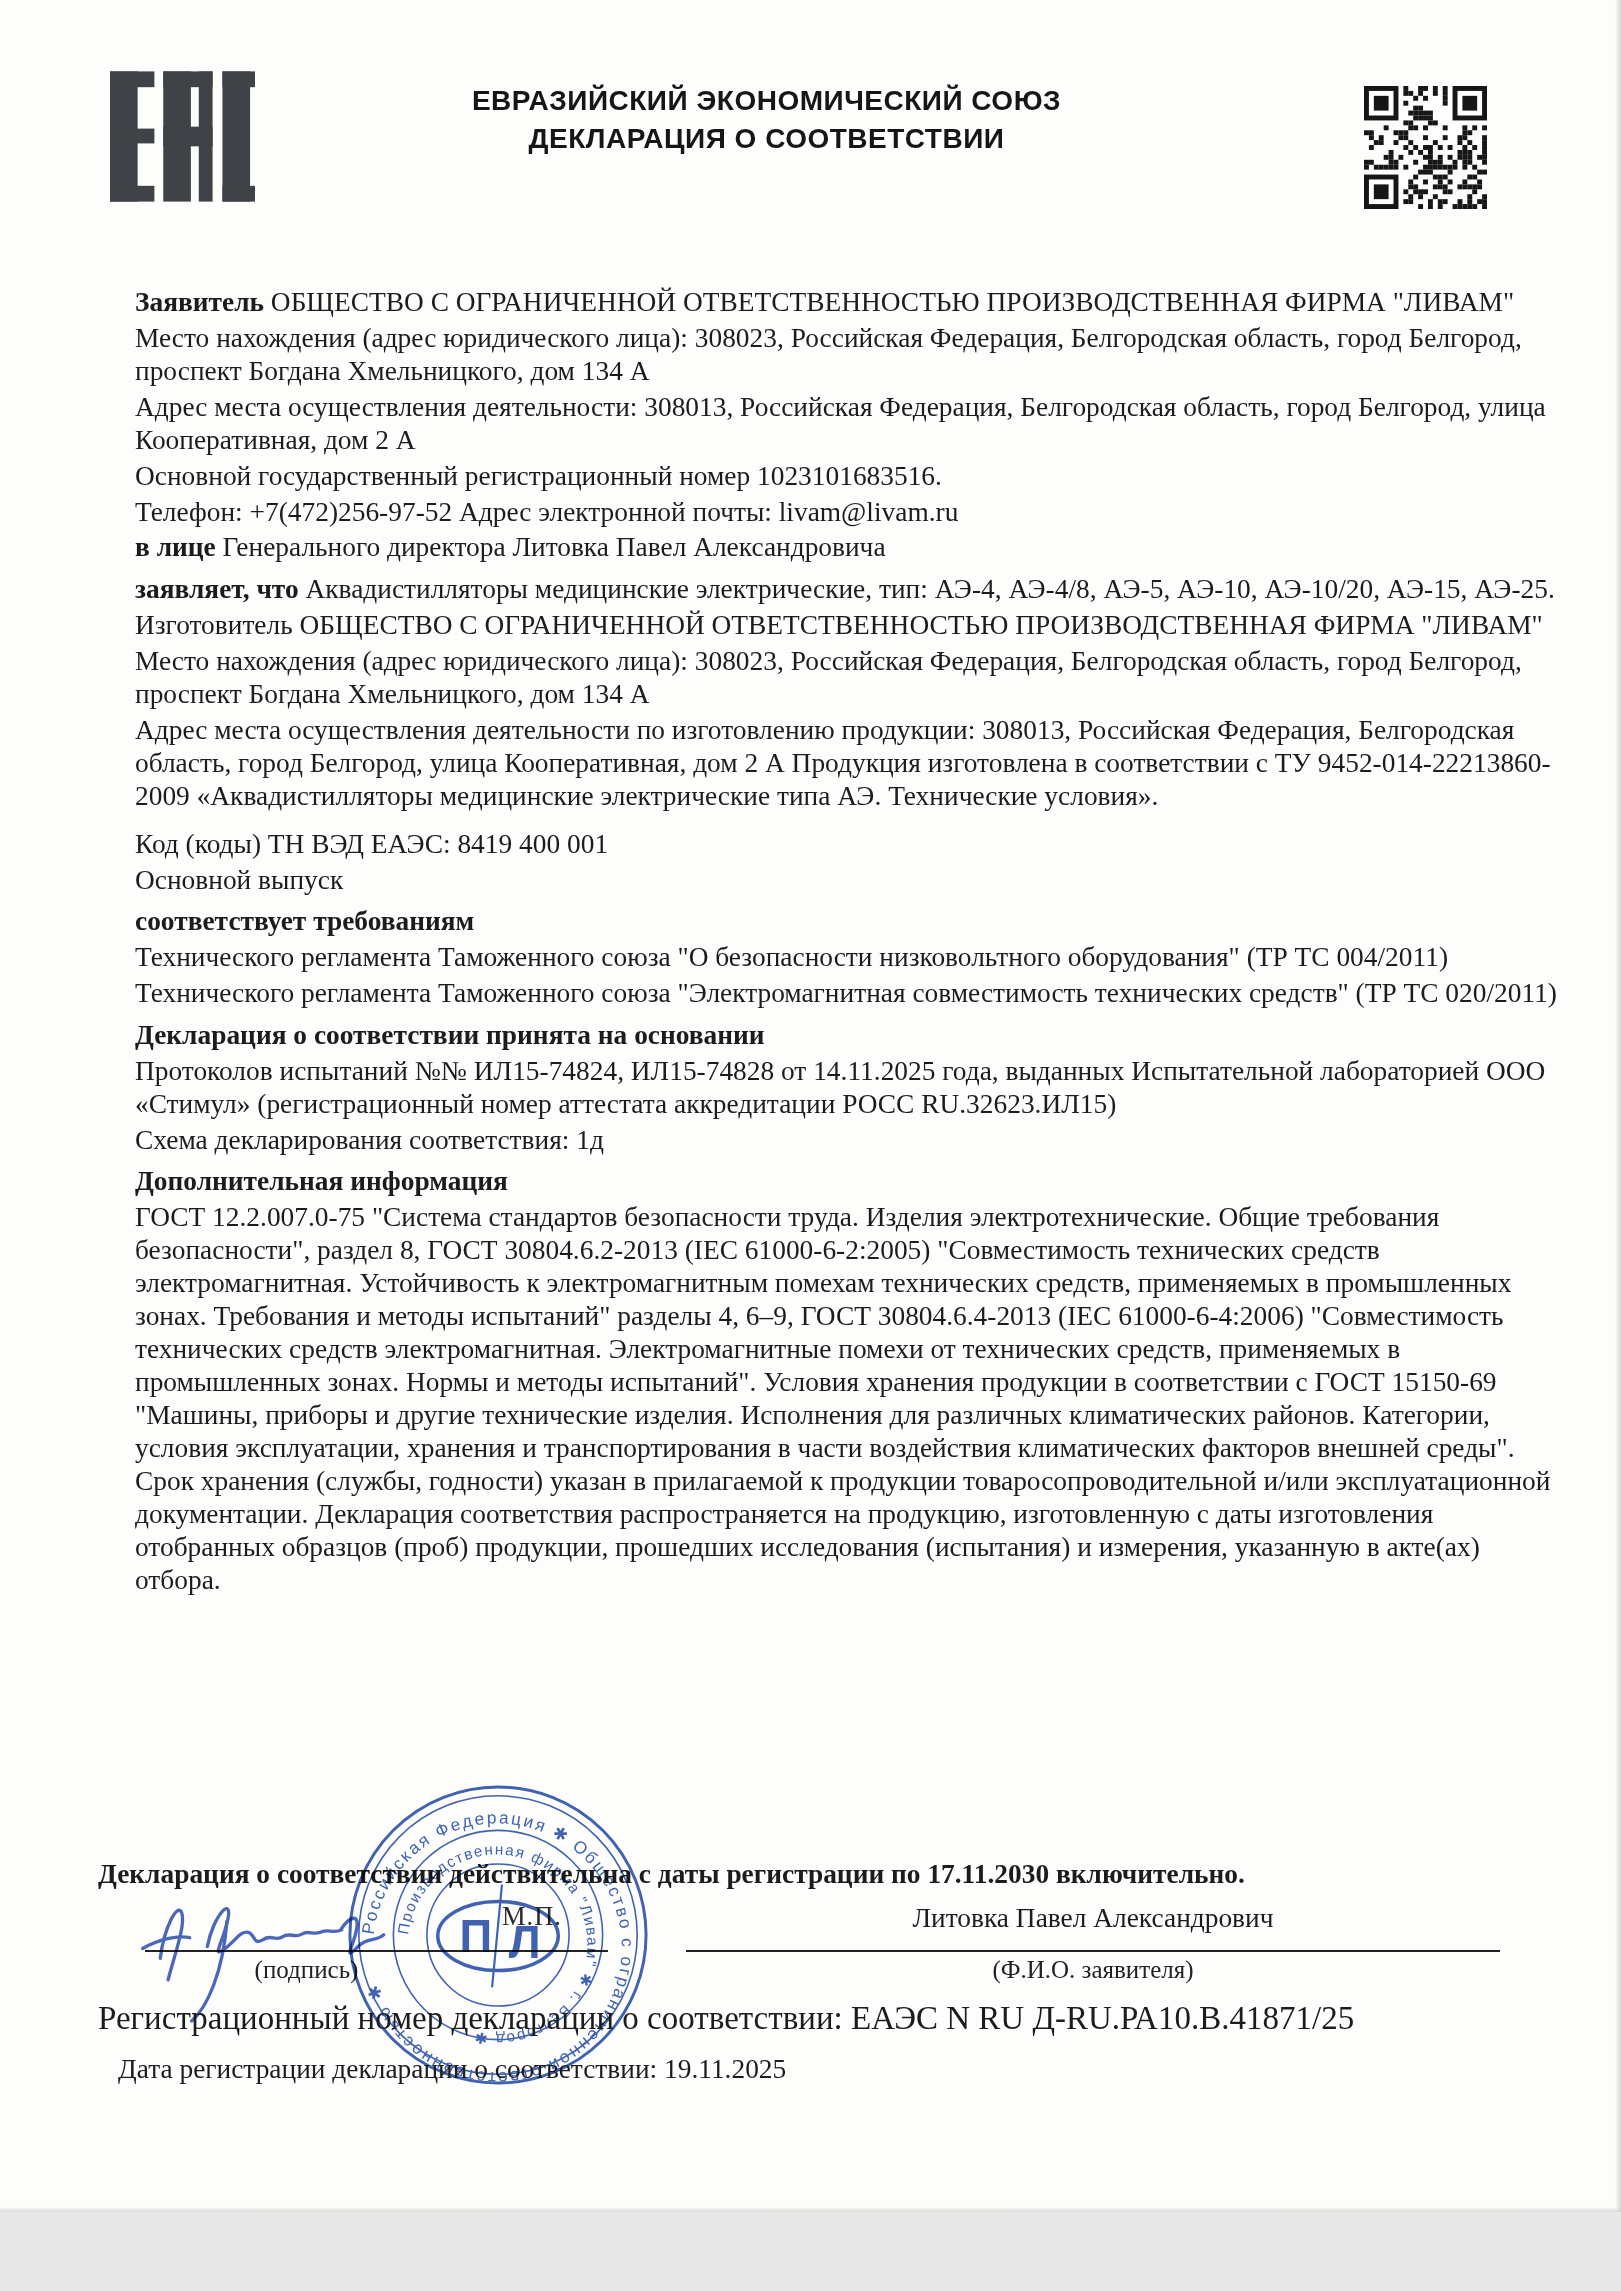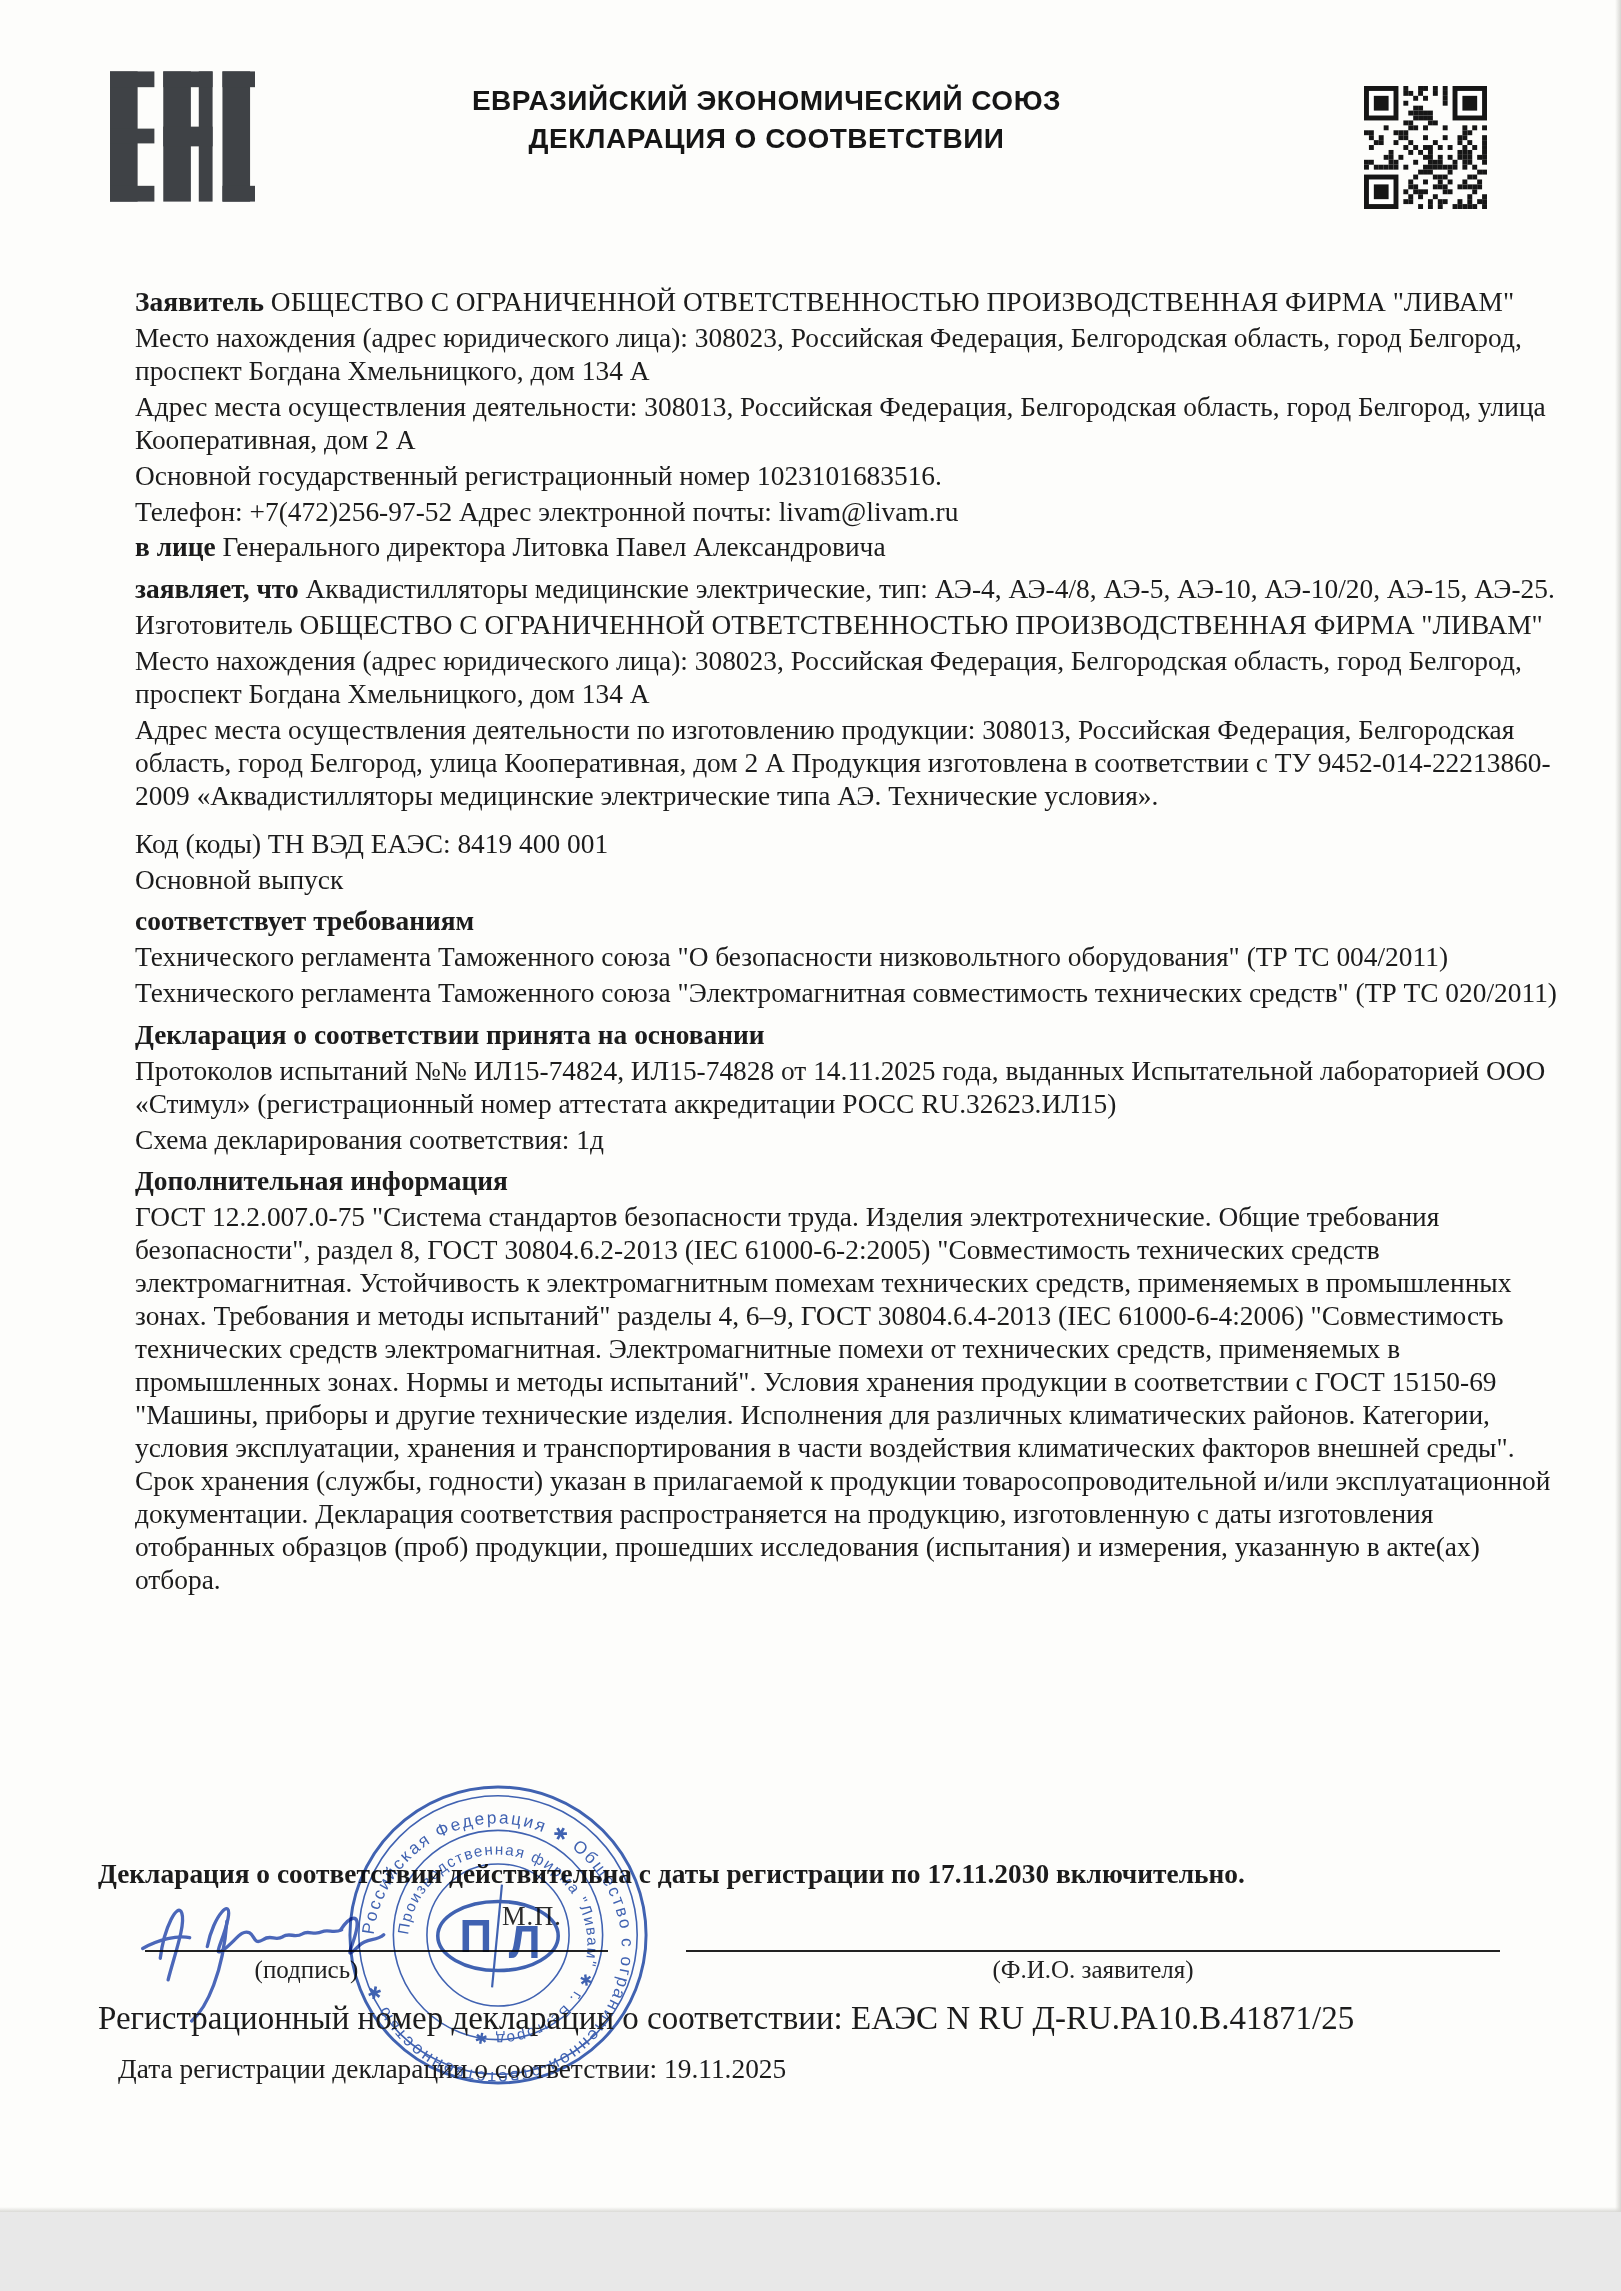--- a/index.html
+++ b/index.html
@@ -284,20 +284,21 @@
     <p><b></b><span>Технического регламента Таможенного союза "Электромагнитная совместимость технических средств" (ТР ТС 020/2011)</span></p>
     <p class="g8"><b>Декларация о соответствии принята на основании</b><span></span></p>
     <p><b></b><span>Протоколов испытаний №№ ИЛ15-74824, ИЛ15-74828 от 14.11.2025 года, выданных Испытательной лабораторией ООО «Стимул» (регистрационный номер аттестата аккредитации РОСС RU.32623.ИЛ15)</span></p>
     <p><b></b><span>Схема декларирования соответствия: 1д</span></p>
     <p class="g8"><b>Дополнительная информация</b><span></span></p>
     <p><b></b><span>ГОСТ 12.2.007.0-75 "Система стандартов безопасности труда. Изделия электротехнические. Общие требования безопасности", раздел 8, ГОСТ 30804.6.2-2013 (IEC 61000-6-2:2005) "Совместимость технических средств электромагнитная. Устойчивость к электромагнитным помехам технических средств, применяемых в промышленных зонах. Требования и методы испытаний" разделы 4, 6–9, ГОСТ 30804.6.4-2013 (IEC 61000-6-4:2006) "Совместимость технических средств электромагнитная. Электромагнитные помехи от технических средств, применяемых в промышленных зонах. Нормы и методы испытаний". Условия хранения продукции в соответствии с ГОСТ 15150-69 "Машины, приборы и другие технические изделия. Исполнения для различных климатических районов. Категории, условия эксплуатации, хранения и транспортирования в части воздействия климатических факторов внешней среды". Срок хранения (службы, годности) указан в прилагаемой к продукции товаросопроводительной и/или эксплуатационной документации. Декларация соответствия распространяется на продукцию, изготовленную с даты изготовления отобранных образцов (проб) продукции, прошедших исследования (испытания) и измерения, указанную в акте(ах) отбора.</span></p>
   </div>
 
   <div class="validity">Декларация о соответствии действительна с даты регистрации по 17.11.2030 включительно.</div>
 
+  <div class="sig-name">Литовка Павел Александрович</div>
   <div class="rule rule-left"></div>
   <div class="rule rule-right"></div>
   <div class="sig-label lbl-sign">(подпись)</div>
   <div class="sig-label lbl-fio">(Ф.И.О. заявителя)</div>
   <div class="mp">М.П.</div>
 
   <svg class="signature" viewBox="0 0 300 175" xmlns="http://www.w3.org/2000/svg" aria-hidden="true">
     <g fill="none" stroke="#3757b5" stroke-width="3.4" stroke-linecap="round" stroke-linejoin="round">
       <path d="M36,98 C40,66 54,40 58,52 C62,64 50,96 44,120"></path>
       <path d="M18,88 C34,79 54,74 66,77"></path>

